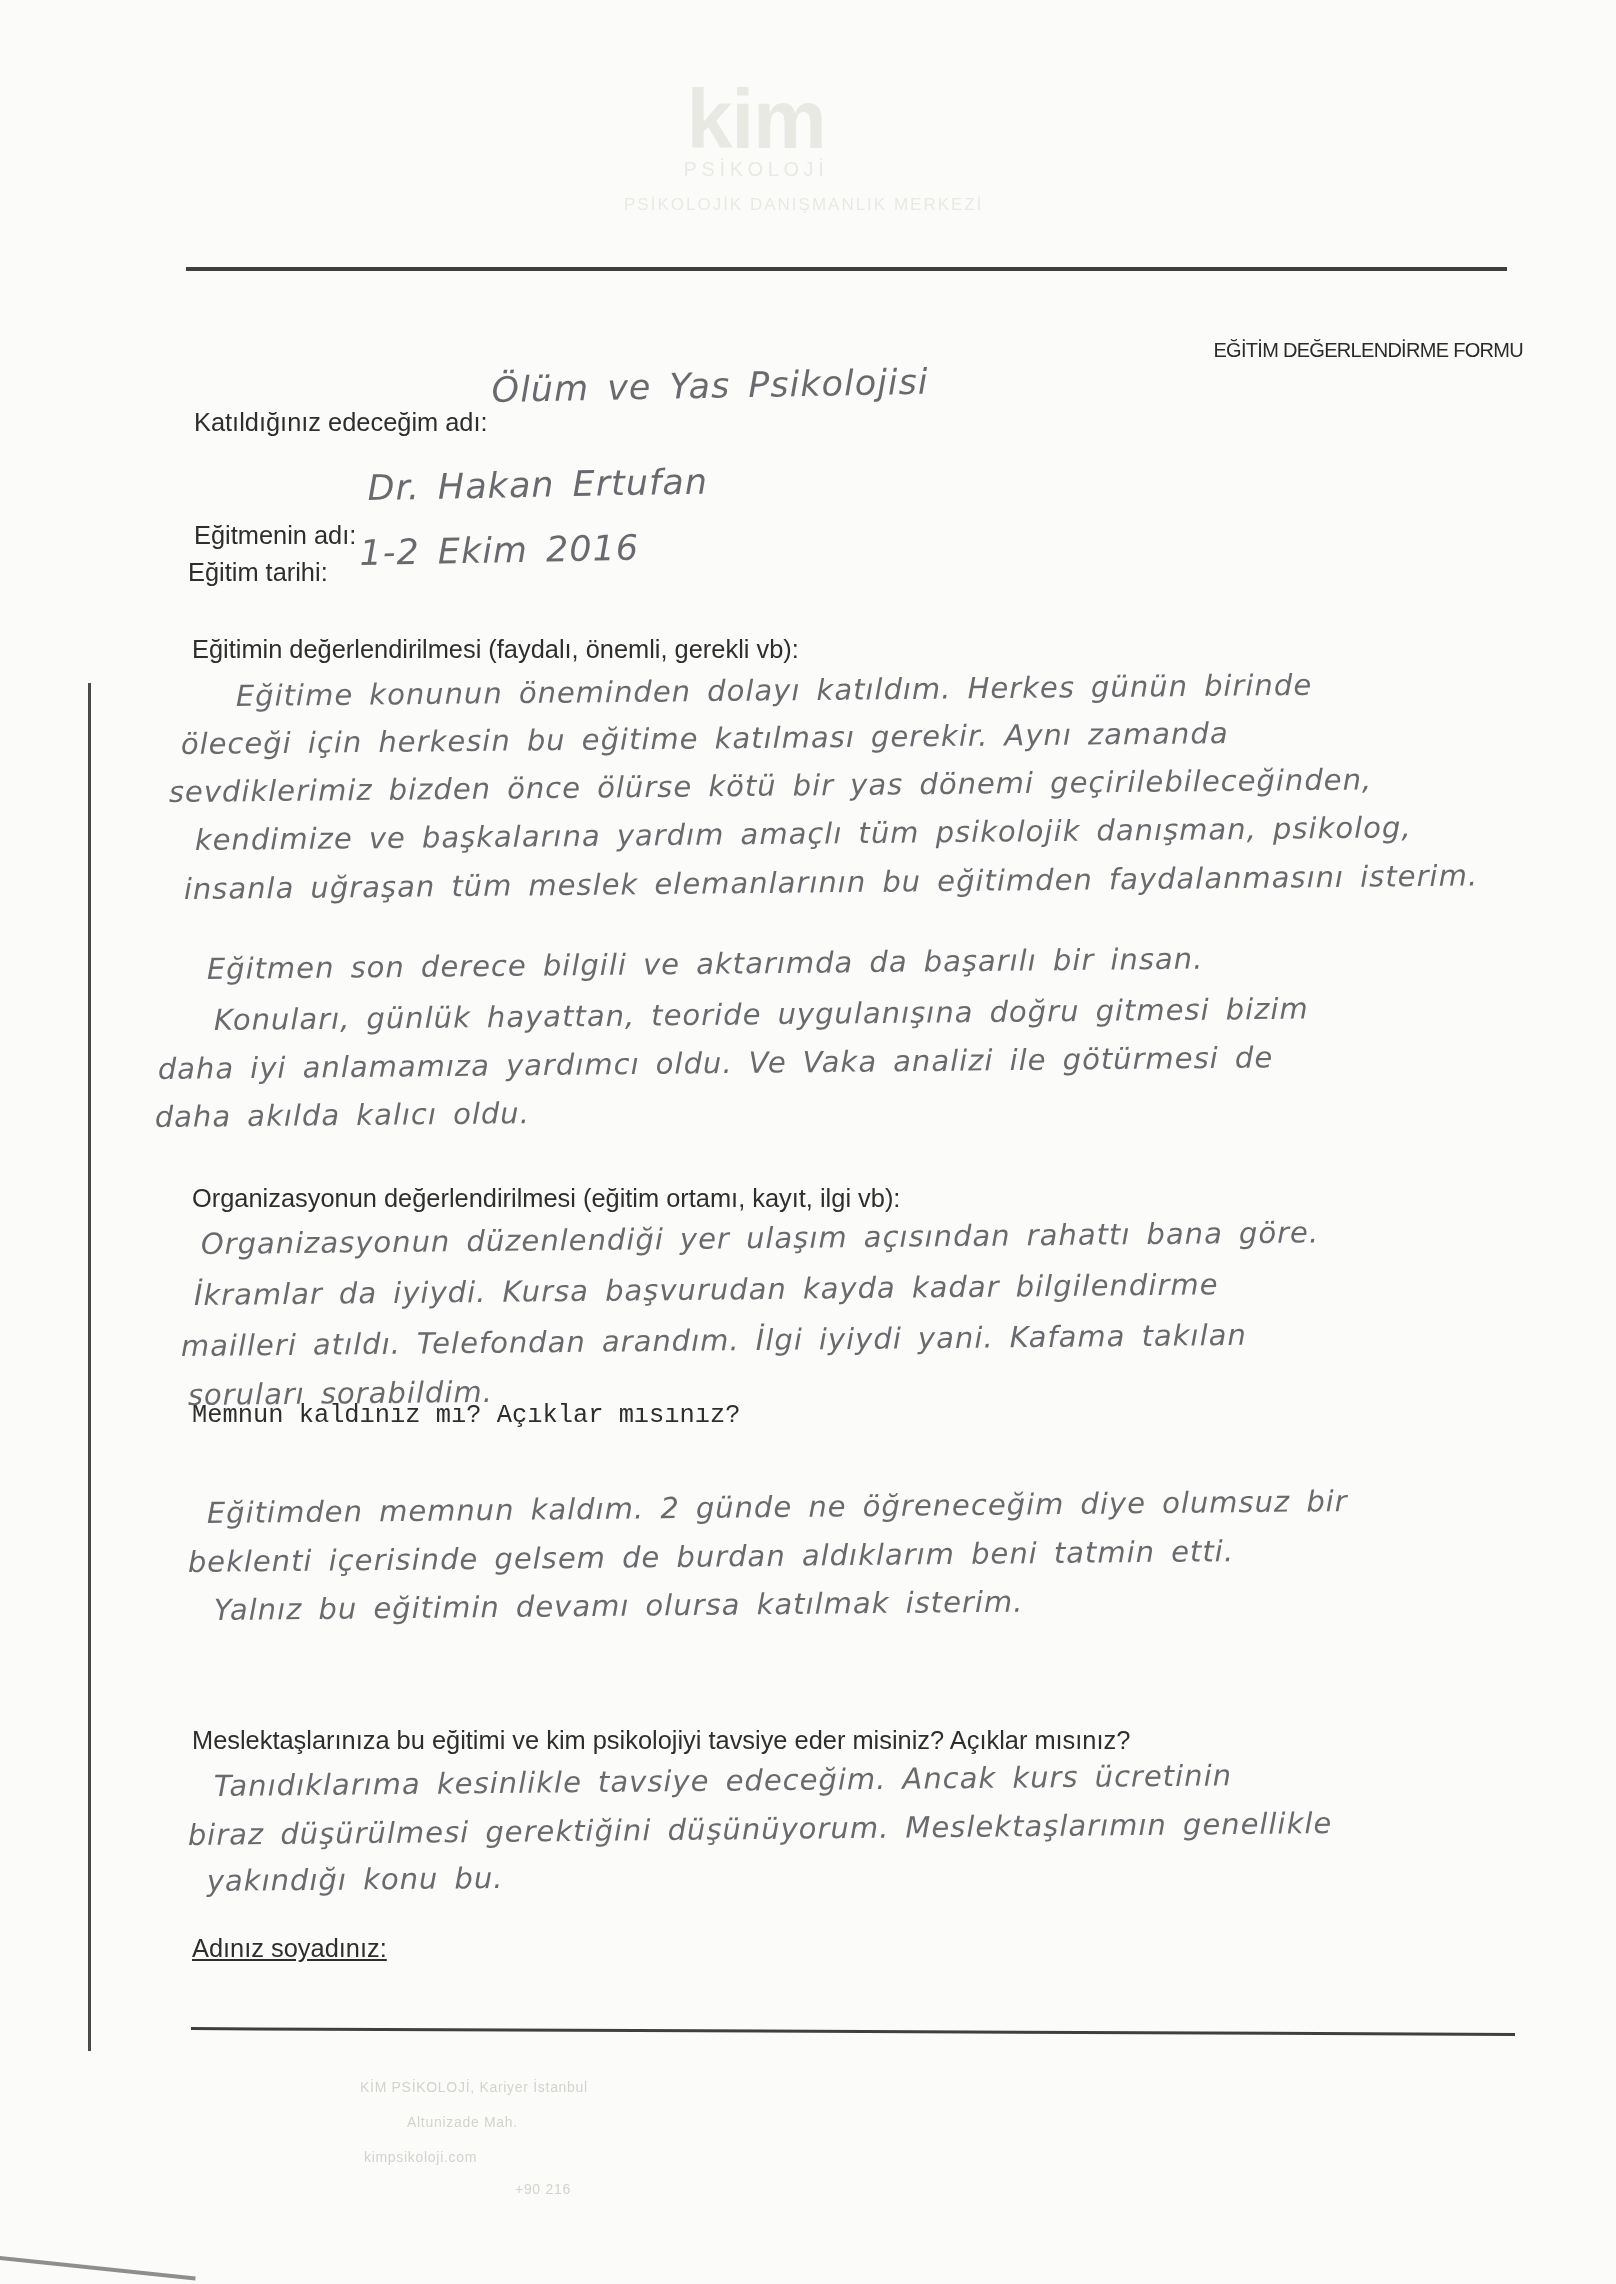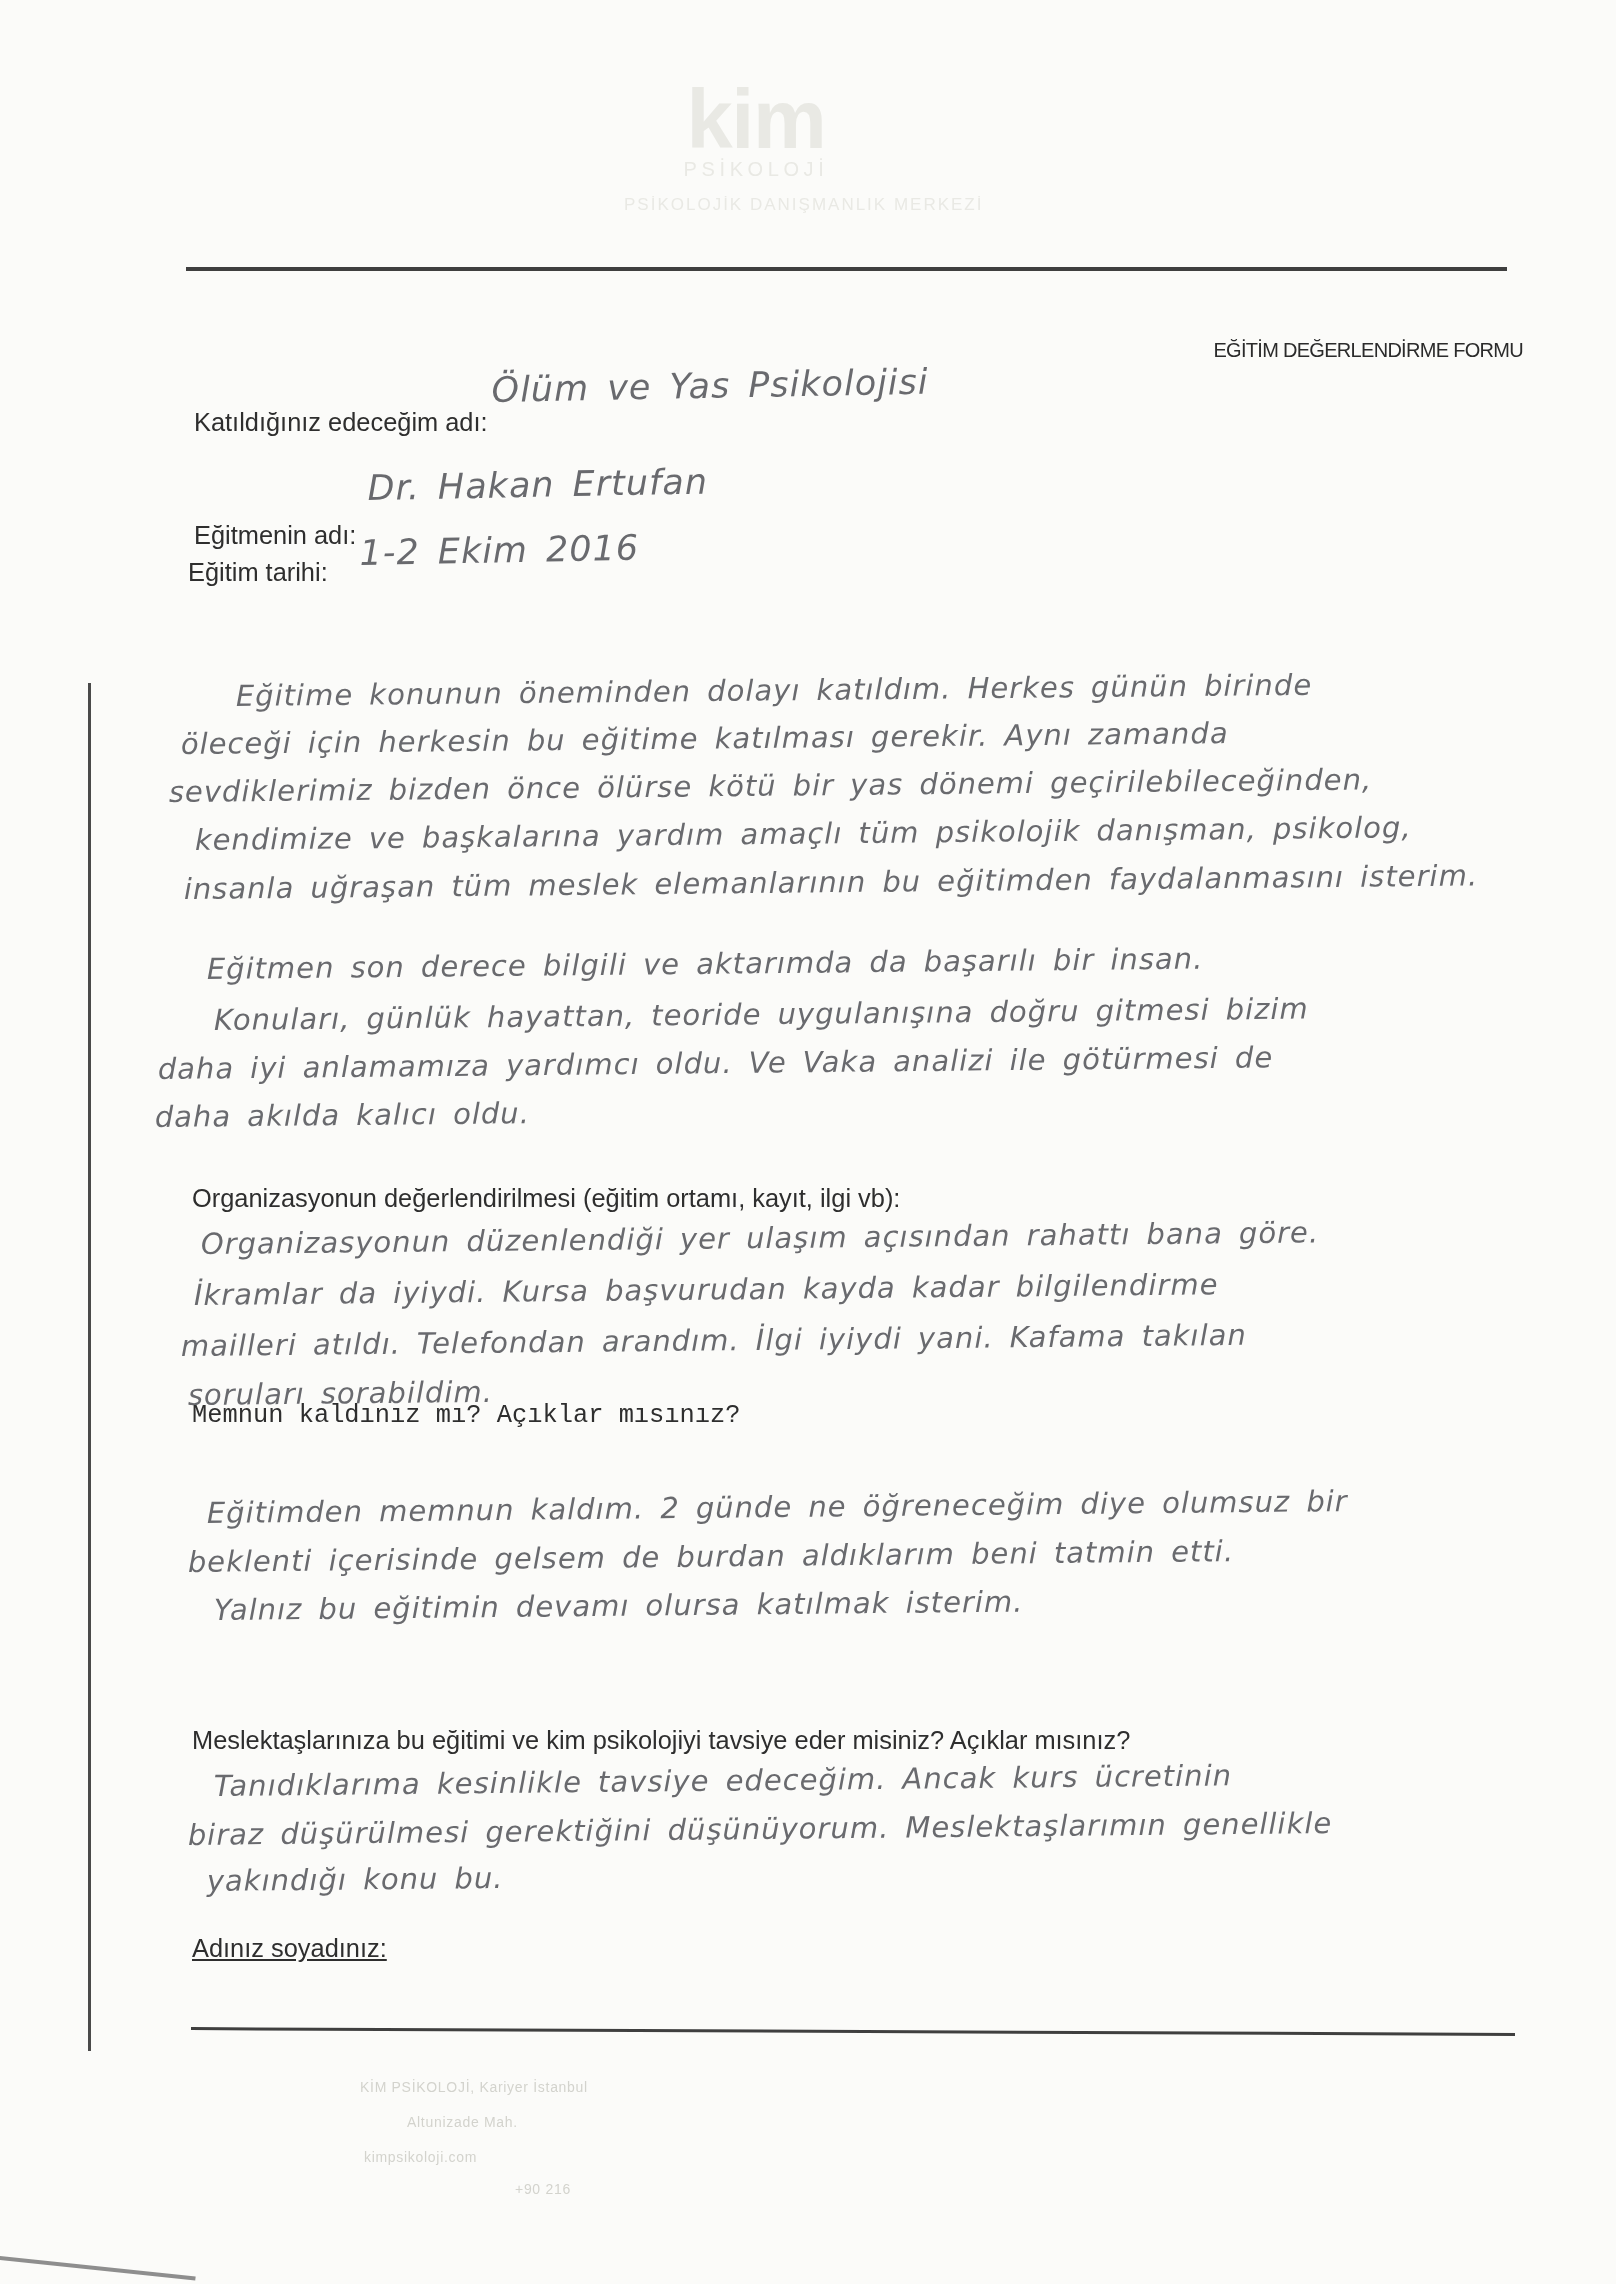--- a/index.html
+++ b/index.html
@@ -73,20 +73,21 @@
 
   <div class="abs label" style="left:194px;top:408px;">Katıldığınız edeceğim adı:</div>
   <div class="abs hw hw-field" style="left:492px;top:370px;">Ölüm ve Yas Psikolojisi</div>
 
   <div class="abs label" style="left:194px;top:493px;margin-top:28px;">Eğitmenin adı:</div>
   <div class="abs hw hw-field" style="left:368px;top:468px;">Dr. Hakan Ertufan</div>
 
   <div class="abs label" style="left:188px;top:558px;">Eğitim tarihi:</div>
   <div class="abs hw hw-field" style="left:360px;top:533px;">1-2 Ekim 2016</div>
 
+  <div class="abs label" style="left:192px;top:635px;">Eğitimin değerlendirilmesi (faydalı, önemli, gerekli vb):</div>
   <div class="abs hw hw-line" style="left:236px;top:679px;">Eğitime konunun öneminden dolayı katıldım. Herkes günün birinde</div>
   <div class="abs hw hw-line" style="left:181px;top:727px;">öleceği için herkesin bu eğitime katılması gerekir. Aynı zamanda</div>
   <div class="abs hw hw-line" style="left:169px;top:775px;">sevdiklerimiz bizden önce ölürse kötü bir yas dönemi geçirilebileceğinden,</div>
   <div class="abs hw hw-line" style="left:195px;top:823px;">kendimize ve başkalarına yardım amaçlı tüm psikolojik danışman, psikolog,</div>
   <div class="abs hw hw-line" style="left:184px;top:872px;">insanla uğraşan tüm meslek elemanlarının bu eğitimden faydalanmasını isterim.</div>
 
   <div class="abs hw hw-line" style="left:207px;top:952px;">Eğitmen son derece bilgili ve aktarımda da başarılı bir insan.</div>
   <div class="abs hw hw-line" style="left:214px;top:1003px;">Konuları, günlük hayattan, teoride uygulanışına doğru gitmesi bizim</div>
   <div class="abs hw hw-line" style="left:158px;top:1052px;">daha iyi anlamamıza yardımcı oldu. Ve Vaka analizi ile götürmesi de</div>
   <div class="abs hw hw-line" style="left:155px;top:1100px;">daha akılda kalıcı oldu.</div>

